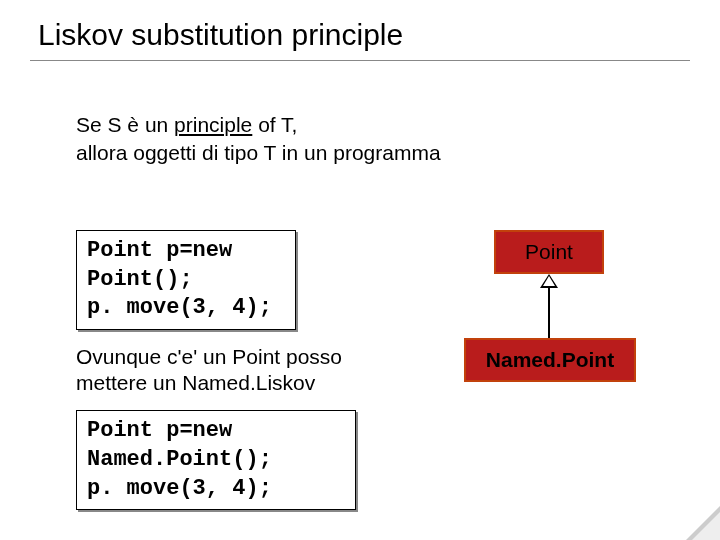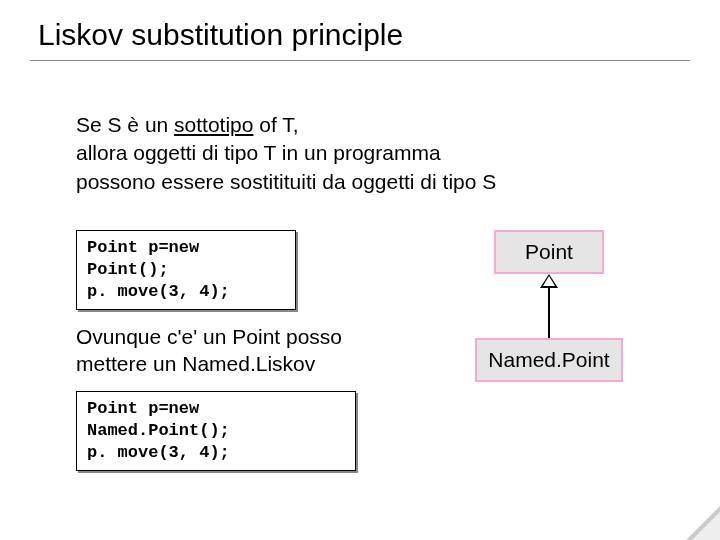--- a/index.html
+++ b/index.html
@@ -4,49 +4,49 @@
 <style>
   * { box-sizing: border-box; margin: 0; padding: 0; }
   html, body { width: 720px; height: 540px; background: #fff; font-family: Arial, sans-serif; color: #000; overflow: hidden; }
   .slide { position: relative; width: 720px; height: 540px; padding: 18px 30px; }
   .title-area { border-bottom: 1px solid #888; padding-bottom: 8px; margin-bottom: 50px; padding-left: 8px; }
   .title { font-size: 30px; font-weight: 400; }
   .body-text { font-size: 21px; line-height: 1.35; padding-left: 46px; margin-bottom: 34px; }
   .body-text span { display: inline; }
   .underline { text-decoration: underline; }
   .content-row { position: relative; padding-left: 46px; }
-  .code-box { border: 1px solid #000; box-shadow: 2px 2px 0 #888; padding: 6px 10px; background: #fff; font-family: "Courier New", monospace; font-size: 17px; line-height: 1.3; font-weight: bold; }
+  .code-box { border: 1px solid #000; box-shadow: 2px 2px 0 #888; padding: 6px 10px; background: #fff; font-family: "Courier New", monospace; font-size: 22px; line-height: 1.3; font-weight: bold; }
   .code-box-1 { width: 220px; margin-bottom: 14px; }
   .code-box-2 { width: 280px; margin-top: 14px; }
   .mid-text { font-size: 21px; line-height: 1.25; width: 330px; }
   .uml-area { position: absolute; right: 56px; top: 0; width: 170px; }
-  .uml-box { border: 2px solid #f9a8d4; padding: 8px 0px; text-align: center; font-size: 21px; background: #e5e5e5; }
+  .uml-box { border: 2px solid #c2410c; padding: 8px 0px; text-align: center; font-size: 21px; background: #b91c1c; }
   .uml-box-point { width: 110px; margin: 0 auto; }
-  .uml-box-named { width: 148px; margin: 0 auto; }
+  .uml-box-named { width: 172px; margin: 0 auto; font-weight: bold; }
   .uml-connector { display: flex; flex-direction: column; align-items: center; height: 64px; }
   .uml-arrowhead { width: 0; height: 0; border-left: 9px solid transparent; border-right: 9px solid transparent; border-bottom: 14px solid #000; position: relative; }
   .uml-arrowhead::after { content: ""; position: absolute; top: 2px; left: -6px; width: 0; height: 0; border-left: 6px solid transparent; border-right: 6px solid transparent; border-bottom: 10px solid #fff; }
   .uml-line { width: 2px; flex: 1; background: #000; }
   .corner-fold { position: absolute; right: 0; bottom: 0; width: 34px; height: 34px; }
   .corner-fold::before { content: ""; position: absolute; right: 0; bottom: 0; width: 0; height: 0; border-left: 34px solid transparent; border-bottom: 34px solid #ccc; }
   .corner-fold::after { content: ""; position: absolute; right: 0; bottom: 0; width: 0; height: 0; border-left: 28px solid transparent; border-bottom: 28px solid #eee; }
 </style>
 </head>
 <body>
 
 <div class="slide">
 
   <div class="title-area">
     <h1 class="title">Liskov substitution principle</h1>
   </div>
 
   <div class="body-text">
-    <span>Se S è un </span><span class="underline">sottotipo</span><span> of T,</span><br>
+    <span>Se S è un </span><span class="underline">principle</span><span> of T,</span><br>
     <span>allora oggetti di tipo T in un programma</span><br>
-    <span>possono essere sostitituiti da oggetti di tipo S</span><br>
+    <br>
   </div>
 
   <div class="content-row">
 
     <div class="code-box code-box-1">
       <div>Point p=new</div>
       <div>Point();</div>
       <div>p. move(3, 4);</div>
     </div>
 

